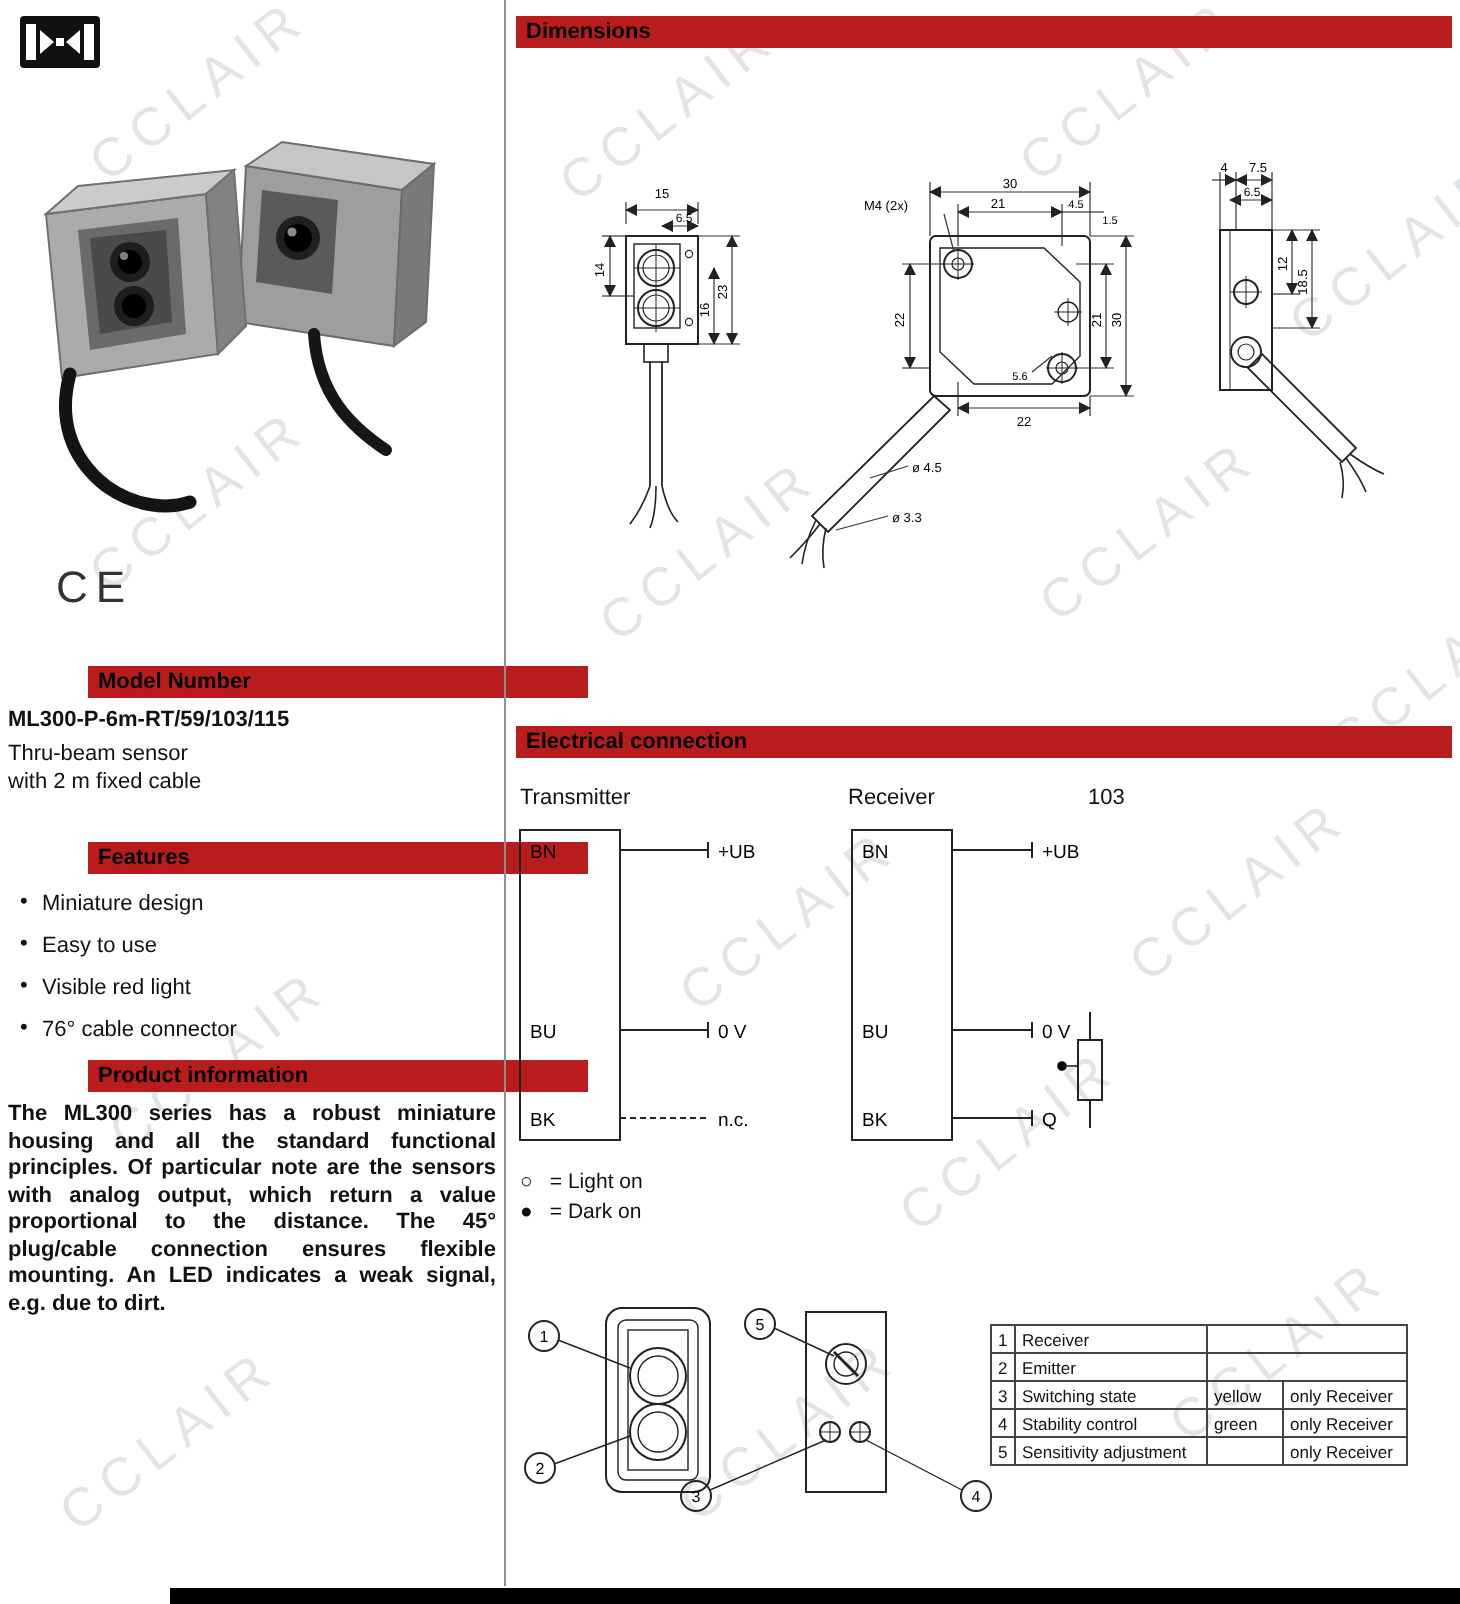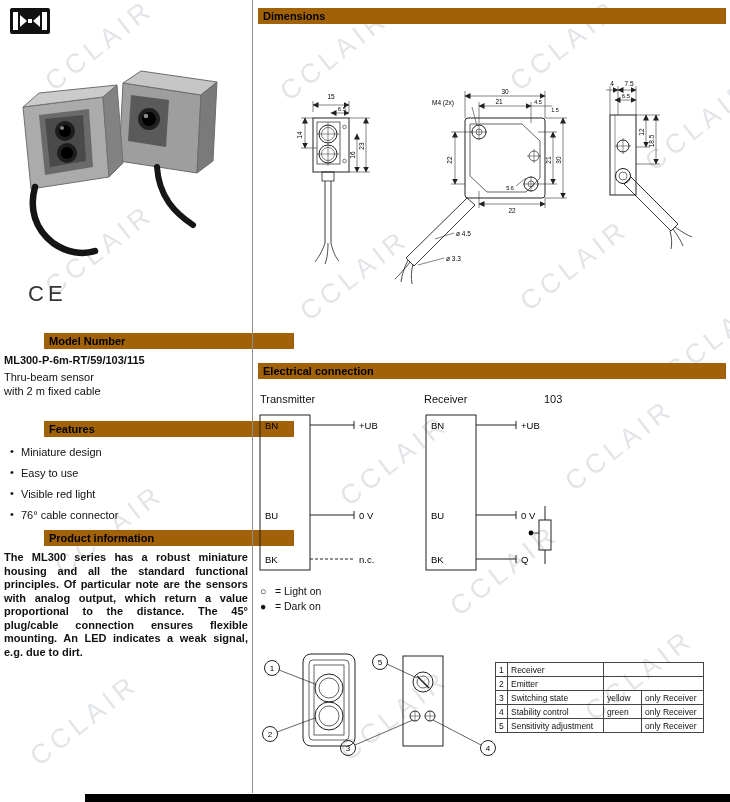--- a/index.html
+++ b/index.html
@@ -4,21 +4,21 @@
 <style>
   * { margin:0; padding:0; box-sizing:border-box; }
   html,body { background:#fff; }
   body { font-family:"Liberation Sans", sans-serif; color:#000; }
   .page { position:relative; width:730px; height:802px; background:#fff; overflow:hidden; }
   .abs { position:absolute; }
   .wm { position:absolute; color:#ccd1d7; opacity:.55; font-size:27px; letter-spacing:5px;
         transform:rotate(-38deg); pointer-events:none; white-space:nowrap; }
   .vdiv { position:absolute; left:252px; top:0; width:1px; height:793px; background:#8f8f8f; }
   .footer-bar { position:absolute; left:85px; top:794px; width:645px; height:8px; background:#000; }
-  .bar { position:absolute; background:#a16207; height:16px; font-weight:bold; font-size:11px;
+  .bar { position:absolute; background:#b91c1c; height:16px; font-weight:bold; font-size:11px;
          line-height:16px; padding-left:5px; }
   .left-bar { left:0; width:250px;margin-left:44px; }
   .right-bar { left:0; width:468px; }
   .txt { position:absolute; font-size:11px; color:#111; }
   .b { font-weight:bold; }
   .rcol { position:absolute; left:258px; top:0; width:469px; height:802px; }
   .feature { position:absolute; font-size:11px; color:#111; padding-left:13px;text-align:center; }
   .feature::before { content:"•"; position:absolute; left:2px; top:-1px; }
   .para { position:absolute; left:4px; top:551px; width:244px; font-size:11px; line-height:13.5px;
           text-align:justify; color:#111;font-weight:bold; }

